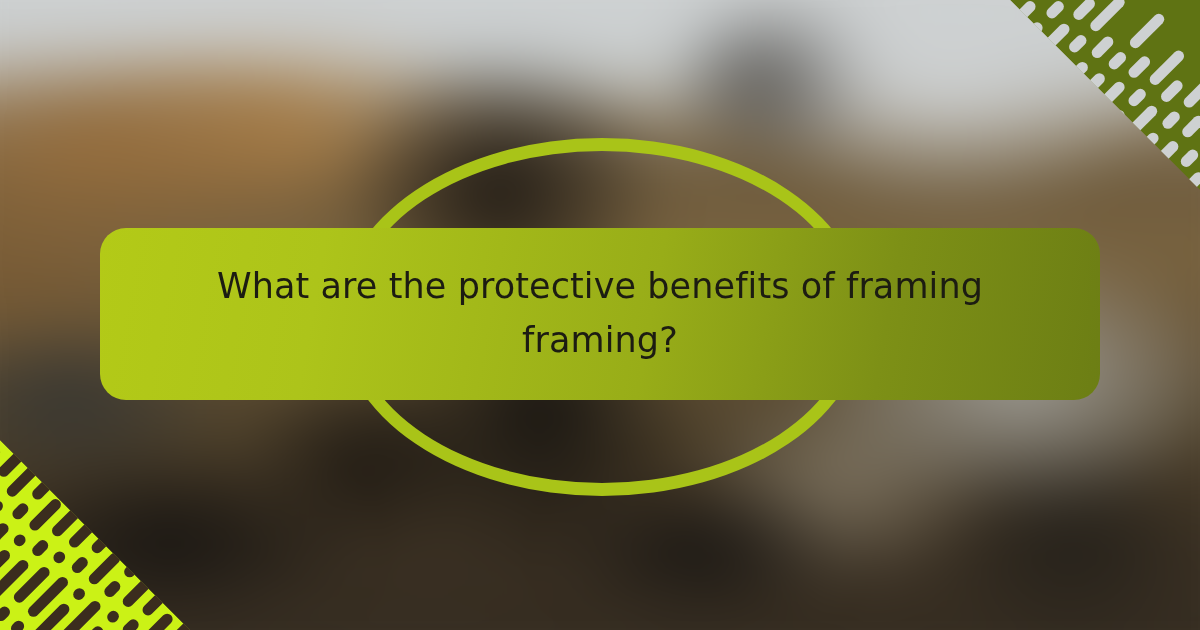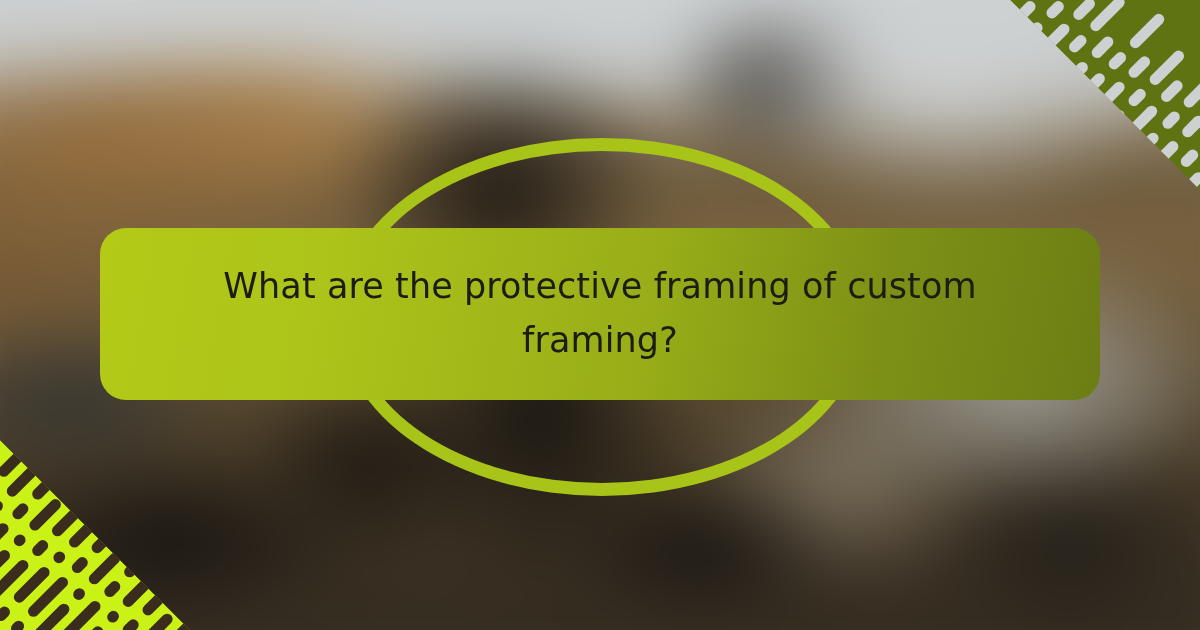--- a/index.html
+++ b/index.html
@@ -224,16 +224,16 @@
         <use href="#dashrow2-bl" x="-104" y="140"></use>
         <use href="#dashrow-bl" x="-82" y="160"></use>
         <use href="#dashrow2-bl" x="-118" y="180"></use>
         <use href="#dashrow-bl" x="-96" y="200"></use>
         <use href="#dashrow2-bl" x="-124" y="220"></use>
       </g>
     </g>
   </svg>
 
   <div class="headline-banner">
-    <h1 class="headline-text">What are the protective framing of custom framing?</h1>
+    <h1 class="headline-text">What are the protective benefits of framing framing?</h1>
   </div>
 
 </div>
 
 </body></html>

